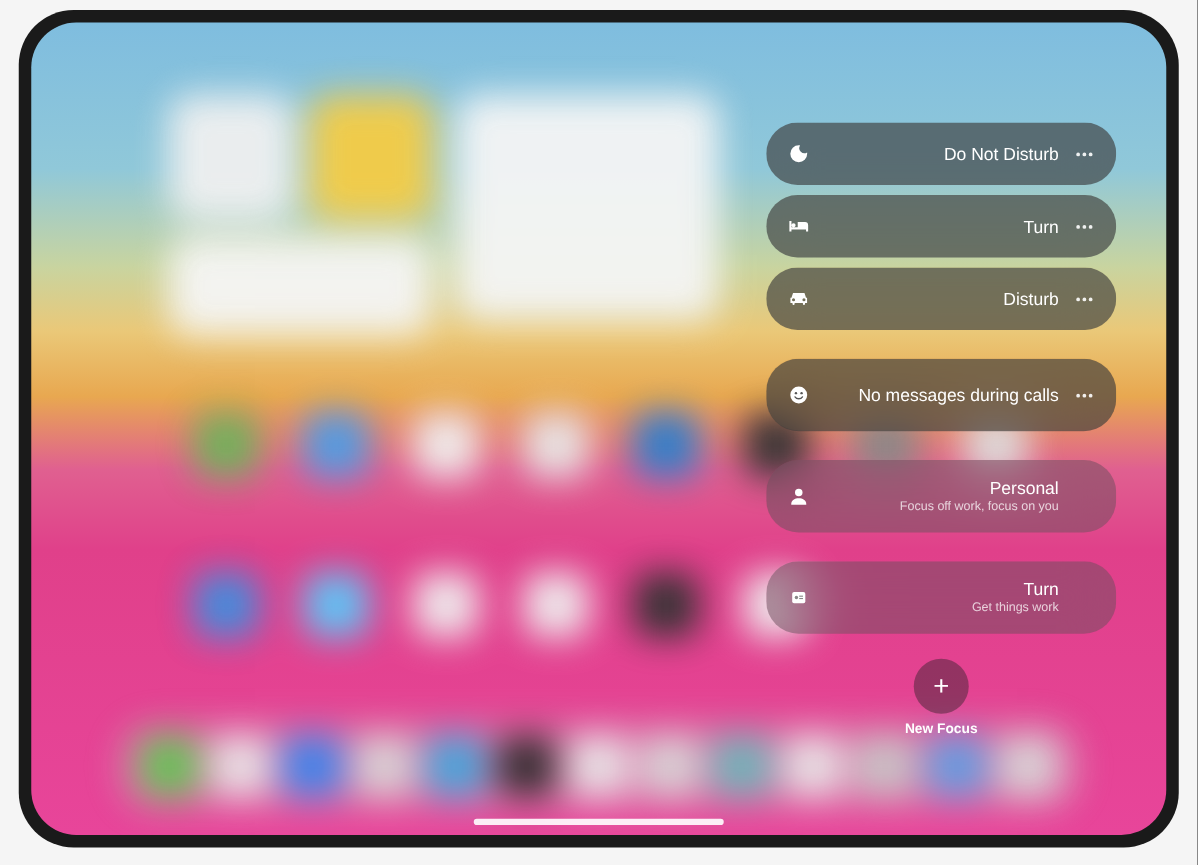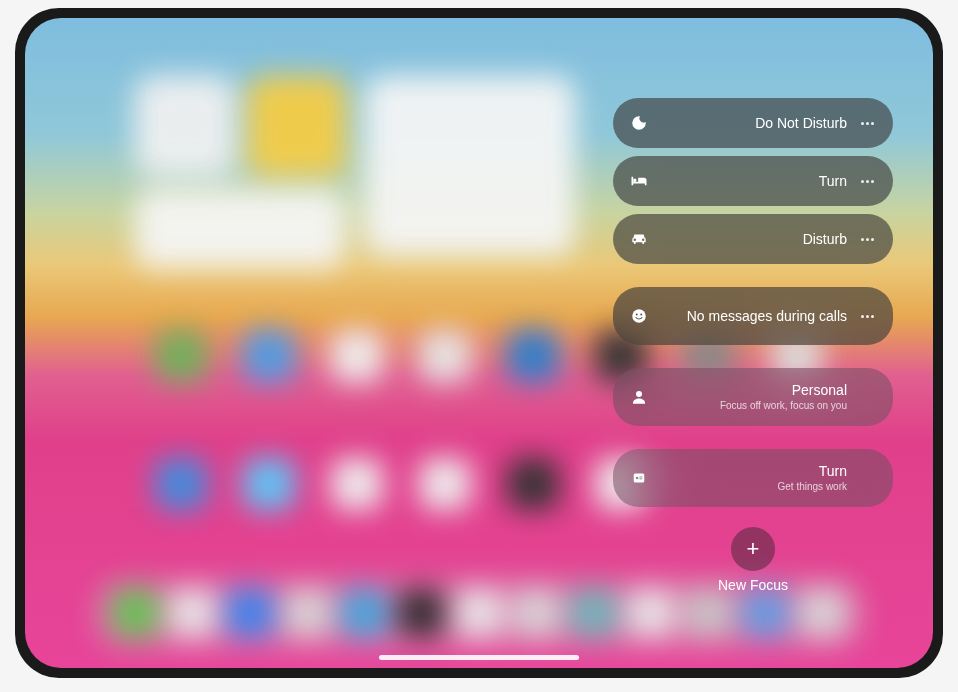--- a/index.html
+++ b/index.html
@@ -249,23 +249,23 @@
       display: flex;
       align-items: center;
       justify-content: center;
       cursor: pointer;
       color: white;
       font-size: 22px;
       font-weight: 200;
     }
 
     .new-focus-label {
-      font-size: 14px;
+      font-size: 11px;
       color: white;
-      font-weight: 400;
+      font-weight: 700;
     }
 
     svg {
       fill: white;
     }
   </style>
 </head>
 <body>
 
 <div class="device-frame">

